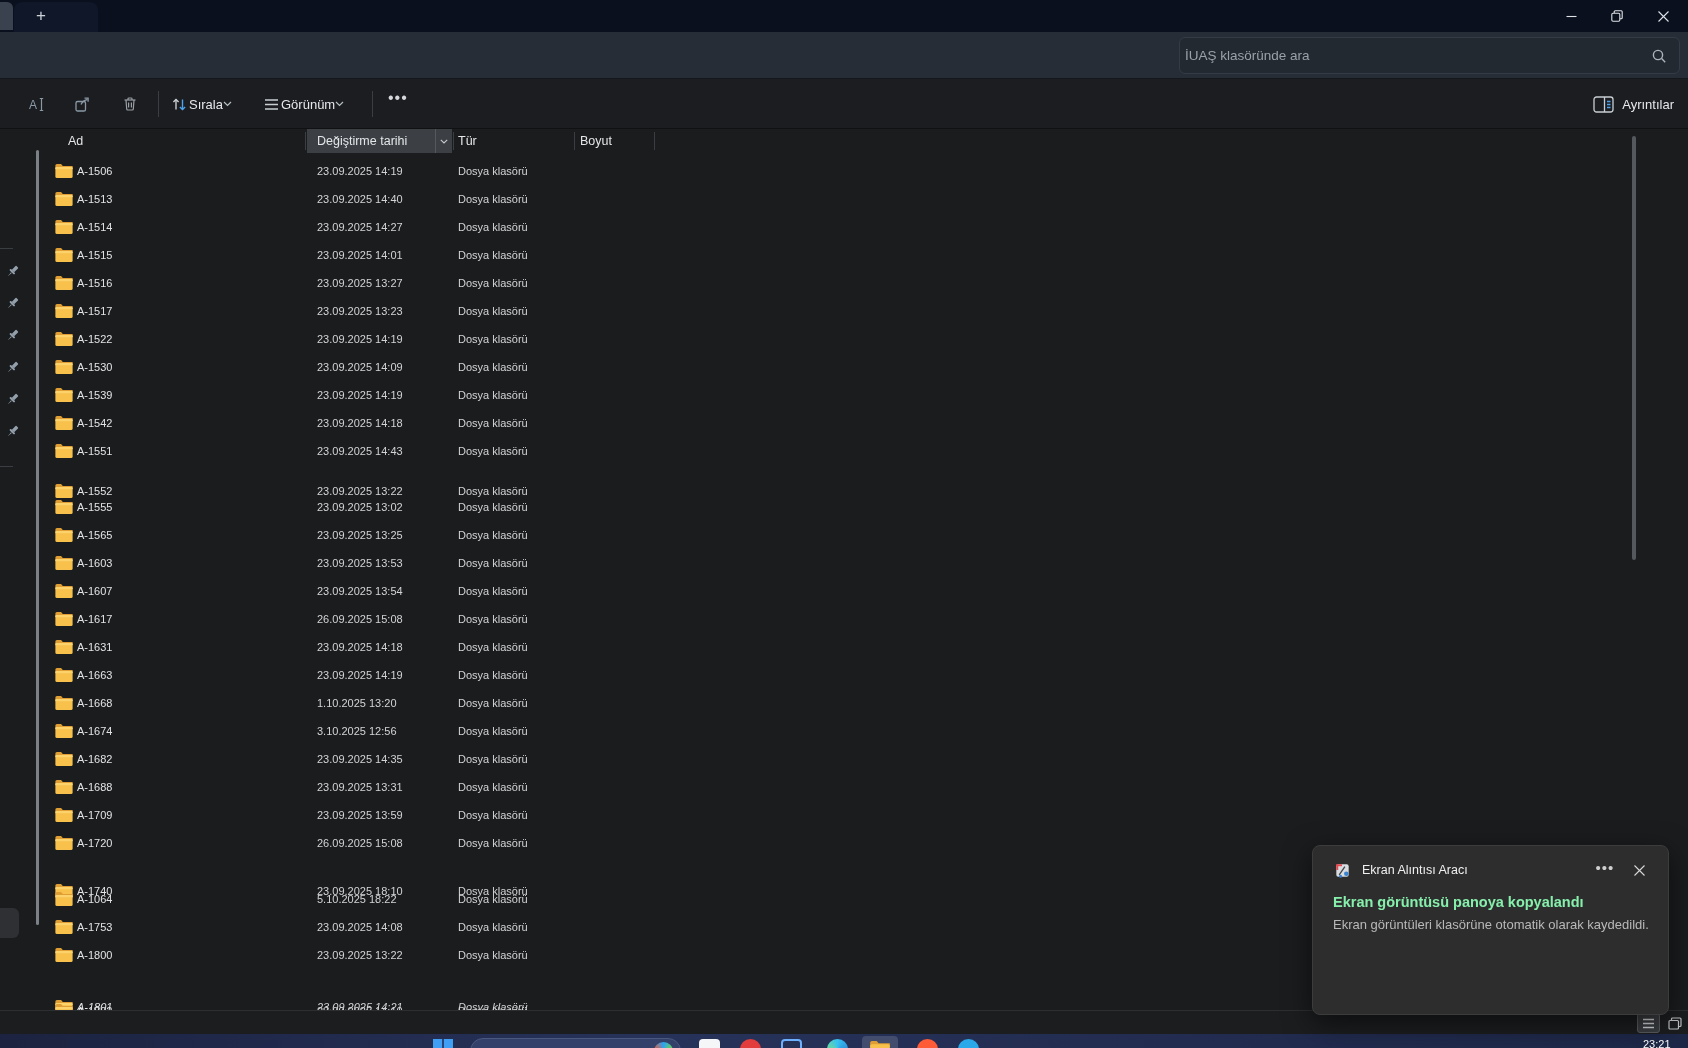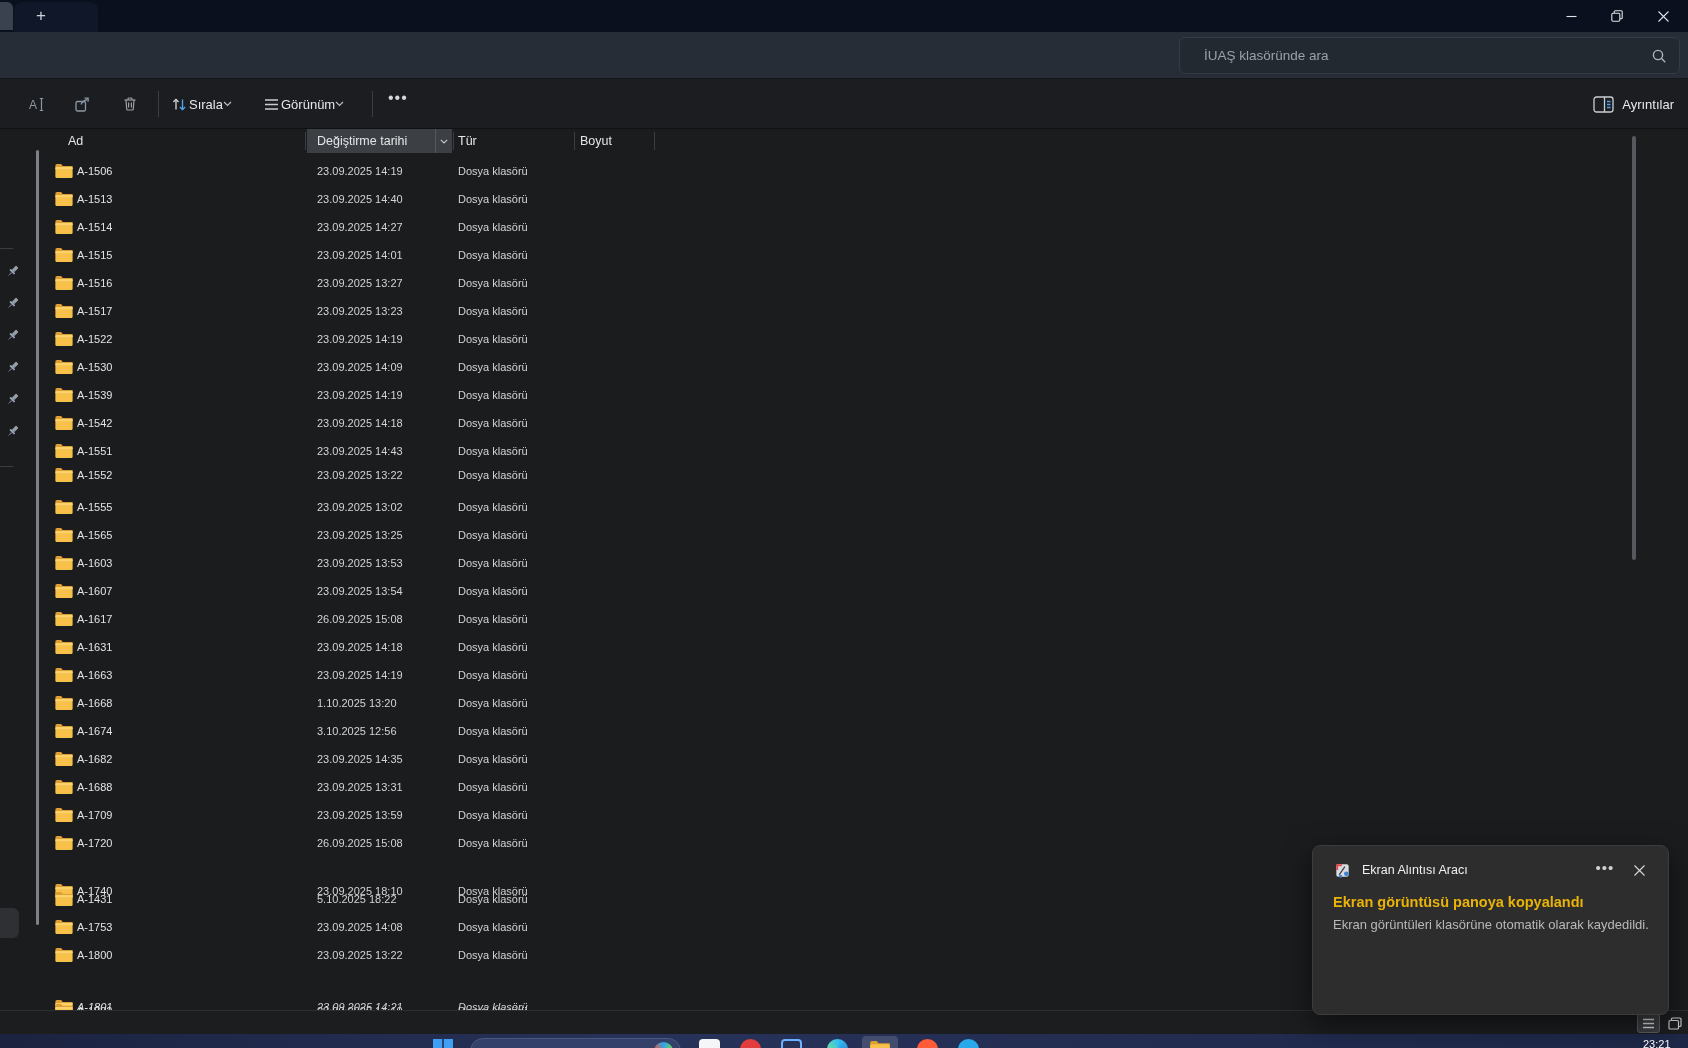--- a/index.html
+++ b/index.html
@@ -15,21 +15,21 @@
   .wc-btn svg { display:block; }
 
   
   #addressrow { position:absolute; left:0; top:32px; width:1688px; height:47px; background:#272d36; border-bottom:1px solid #14171c; }
   #address-pill { position:absolute; left:8px; top:5px; width:1159px; height:37px; background:#252b34; border-radius:6px; }
   #redacted-blob { position:absolute; left:0px; top:4px; width:110px; height:30px; background:#060606; border-radius:16px; }
   #redacted-blob:after { content:""; position:absolute; left:18px; top:16px; width:104px; height:16px; background:#060606; border-radius:9px; }
   .crumb { position:absolute; top:0; height:37px; line-height:37px; color:#eceef0; font-size:13.5px; padding:0 4px; border-radius:4px; }
   .crumb-chev { position:absolute; top:11px; width:10px; height:15px; }
   #search-pill { position:absolute; left:1179px; top:5px; width:501px; height:37px; background:#232931; border:1px solid #343b45; border-radius:6px; }
-  #search-input { position:absolute; left:24px; top:1px; width:440px; height:33px; background:transparent; border:none; outline:none; color:#e8e8e8; font-size:13.5px; font-family:"Liberation Sans",sans-serif; }
+  #search-input { position:absolute; left:5px; top:1px; width:440px; height:33px; background:transparent; border:none; outline:none; color:#e8e8e8; font-size:13.5px; font-family:"Liberation Sans",sans-serif; }
   #search-input::placeholder { color:#9aa1a9; opacity:1; }
   #search-glass { position:absolute; right:12px; top:10px; }
 
   
   #commandbar { position:absolute; left:0; top:79px; width:1688px; height:50px; background:#1b1d20; border-bottom:1px solid #101113; }
   .cmd-ico { position:absolute; top:14px; width:22px; height:22px; display:flex; align-items:center; justify-content:center; border-radius:4px; }
   .cmd-sep { position:absolute; top:12px; width:1px; height:26px; background:#3a3d41; }
   .cmd-group { position:absolute; top:11px; height:28px; display:flex; align-items:center; gap:0; color:#e6e8ea; font-size:13px; border-radius:4px; }
   .cmd-more { position:absolute; top:10px; color:#d6d8da; font-size:16px; letter-spacing:1px; }
   #details-btn { position:absolute; right:14px; top:11px; height:28px; display:flex; align-items:center; gap:8px; color:#e6e8ea; font-size:13px; }
@@ -82,21 +82,21 @@
   #tb-explorer svg { position:absolute; left:8px; top:5px; }
   #tb-clock { position:absolute; left:1643px; top:4px; color:#ffffff; font-size:11px; }
 
   
   #toast { position:absolute; left:1312px; top:845px; width:357px; height:170px; background:#2d2d2d;
            border:1px solid #3c3c3c; border-radius:8px; box-shadow:0 8px 28px rgba(0,0,0,.55); }
   #toast-header { position:absolute; left:20px; top:13px; right:16px; height:22px; display:flex; align-items:center; gap:10px; }
   #toast-app { color:#f0f0f0; font-size:12.5px; }
   #toast-more { position:absolute; right:36px; top:0px; color:#cfcfcf; font-size:15px; letter-spacing:1px; width:22px; text-align:center; }
   #toast-close { position:absolute; right:2px; top:1px; width:22px; height:20px; display:flex; align-items:center; justify-content:center; }
-  #toast-title { position:absolute; left:20px; top:48px; color:#eab308; font-size:14.5px; font-weight:bold; }
+  #toast-title { position:absolute; left:20px; top:48px; color:#86efac; font-size:14.5px; font-weight:bold; }
   #toast-body { position:absolute; left:20px; top:70px; width:317px; color:#b9b9b9; font-size:13px; line-height:18px; }
   #toast-action { position:absolute; left:20px; top:123px; width:317px; height:30px; background:#373737; border:1px solid #4f4f4f;
                   border-radius:4px; color:#efefef; font-size:13px; display:flex; align-items:center; justify-content:center; }
 </style>
 </head>
 <body>
 
 <div id="titlebar">
   <div id="tab-fragment"></div>
   <div id="active-tab"></div>
@@ -397,21 +397,21 @@
       <svg width="18" height="14" viewBox="0 0 16 13">
         <path fill="#DE9E33" d="M0 1.6C0 0.8 0.6 0.1 1.4 0.1h3.9l1.6 1.7H16v3H0z"></path>
         <rect x="0" y="2.7" width="16" height="10.2" rx="1.4" fill="#F7C14B"></rect>
         <rect x="0" y="2.7" width="16" height="2.2" rx="1.1" fill="#FBD26C"></rect>
       </svg>
     </span>
     <span class="c-name">A-1551</span>
     <span class="c-date">23.09.2025 14:43</span>
     <span class="c-type">Dosya klasörü</span>
   </div>
-        <div class="row" style="top: 304px;">
+        <div class="row" style="top: 320px;">
     <span class="ficon">
       <svg width="18" height="14" viewBox="0 0 16 13">
         <path fill="#DE9E33" d="M0 1.6C0 0.8 0.6 0.1 1.4 0.1h3.9l1.6 1.7H16v3H0z"></path>
         <rect x="0" y="2.7" width="16" height="10.2" rx="1.4" fill="#F7C14B"></rect>
         <rect x="0" y="2.7" width="16" height="2.2" rx="1.1" fill="#FBD26C"></rect>
       </svg>
     </span>
     <span class="c-name">A-1552</span>
     <span class="c-date">23.09.2025 13:22</span>
     <span class="c-type">Dosya klasörü</span>
@@ -585,21 +585,21 @@
     <span class="c-type">Dosya klasörü</span>
   </div>
         <div class="row" style="top: 728px;">
     <span class="ficon">
       <svg width="18" height="14" viewBox="0 0 16 13">
         <path fill="#DE9E33" d="M0 1.6C0 0.8 0.6 0.1 1.4 0.1h3.9l1.6 1.7H16v3H0z"></path>
         <rect x="0" y="2.7" width="16" height="10.2" rx="1.4" fill="#F7C14B"></rect>
         <rect x="0" y="2.7" width="16" height="2.2" rx="1.1" fill="#FBD26C"></rect>
       </svg>
     </span>
-    <span class="c-name">A-1431</span>
+    <span class="c-name">A-1064</span>
     <span class="c-date">5.10.2025 18:22</span>
     <span class="c-type">Dosya klasörü</span>
   </div>
         <div class="row" style="top: 756px;">
     <span class="ficon">
       <svg width="18" height="14" viewBox="0 0 16 13">
         <path fill="#DE9E33" d="M0 1.6C0 0.8 0.6 0.1 1.4 0.1h3.9l1.6 1.7H16v3H0z"></path>
         <rect x="0" y="2.7" width="16" height="10.2" rx="1.4" fill="#F7C14B"></rect>
         <rect x="0" y="2.7" width="16" height="2.2" rx="1.1" fill="#FBD26C"></rect>
       </svg>

